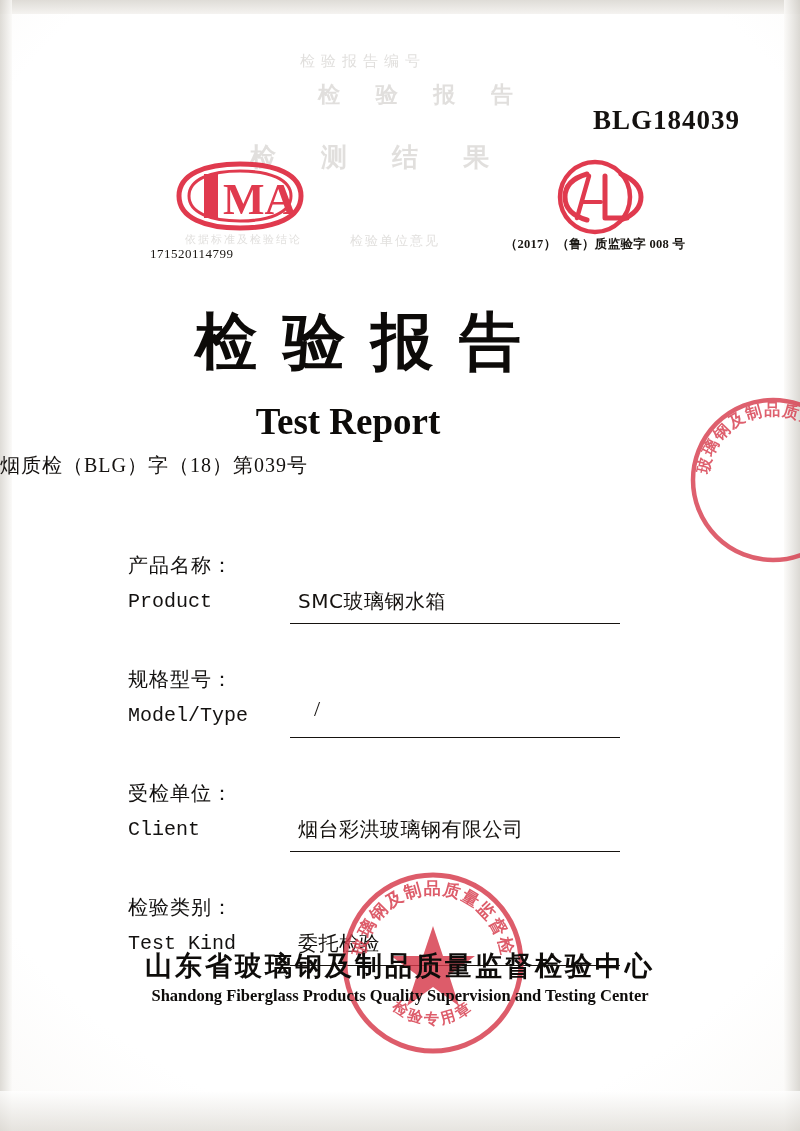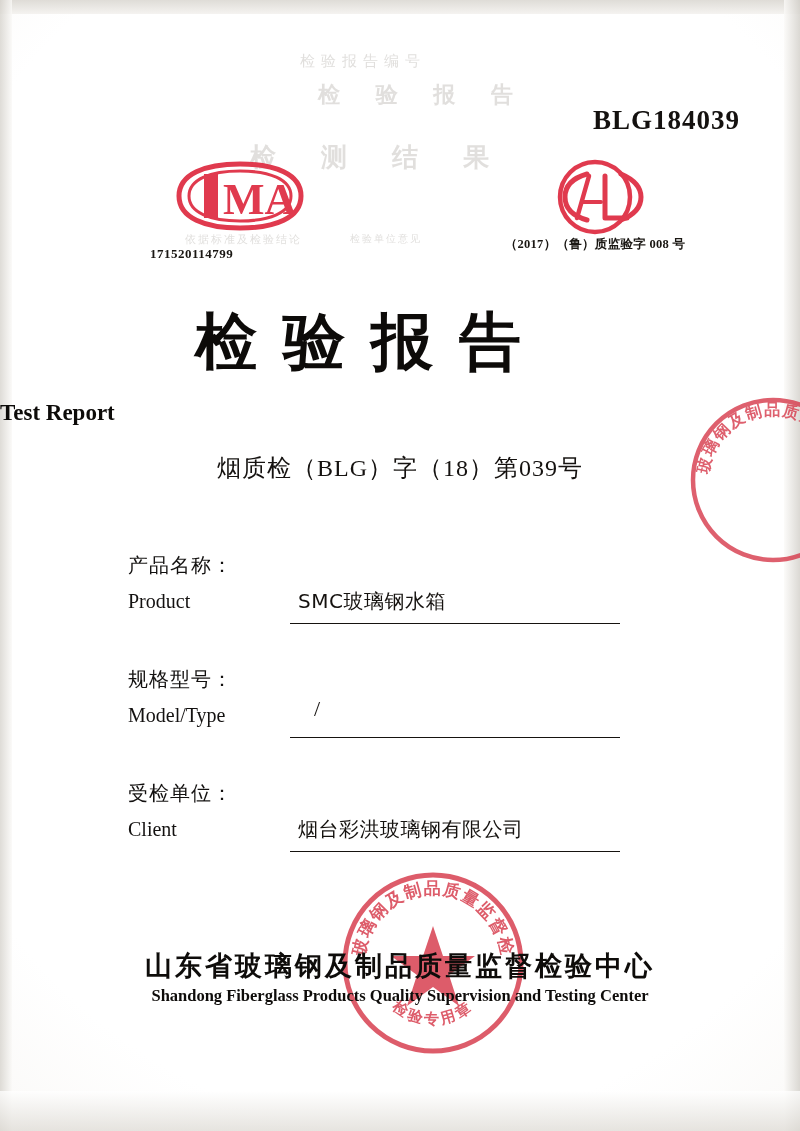--- a/index.html
+++ b/index.html
@@ -59,21 +59,21 @@
     opacity: .55;
     font-family: "DejaVu Sans", sans-serif;
     letter-spacing: 6px;
     user-select: none;
     text-align: right;
   }
   .ghost-1 { left: 300px; top: 52px; font-size: 15px; }
   .ghost-2 { left: 318px; top: 80px; font-size: 22px; letter-spacing: 14px; font-weight: 700; }
   .ghost-3 { left: 250px; top: 140px; font-size: 26px; letter-spacing: 18px; font-weight: 700; }
   .ghost-4 { left: 185px; top: 232px; font-size: 11px; letter-spacing: 2px; }
-  .ghost-5 { left: 350px; top: 232px; font-size: 10px; letter-spacing: 2px; }
+  .ghost-5 { left: 350px; top: 232px; font-size: 13px; letter-spacing: 2px; }
 
   
   .report-no {
     position: absolute;
     right: 60px;
     top: 105px;
     font-size: 27px;
     font-weight: bold;
     letter-spacing: 1px;
     color: #14110f;
@@ -91,21 +91,21 @@
   .cma-mark {
     position: relative;
     width: 138px;
     height: 72px;
     margin: 0 auto;
   }
   .cma-mark svg { display: block; }
   .cma-code {
     margin-top: 14px;
     font-size: 13px;
-    font-weight: bold;
+    font-weight: normal;
     letter-spacing: .5px;
     color: #1a1713;
     font-family: "Liberation Serif", serif;
   }
 
   
   .cal-wrap {
     position: absolute;
     left: 480px;
     top: 158px;
@@ -136,31 +136,32 @@
     font-weight: bold;
     letter-spacing: 26px;
     text-indent: 26px;
     color: #0d0b09;
     font-family: "DejaVu Sans", sans-serif;
   }
   .title-en {
     position: absolute;
     left: 0; top: 400px;
     width: 696px;
-    font-size: 23px;
+    text-align: center;
+    font-size: 37px;
     font-weight: bold;
     color: #0d0b09;
     font-family: "Liberation Serif", serif;
   }
   .title-serial {
     position: absolute;
     left: 0; top: 452px;
     width: 800px;
-    text-align: center;
-    font-size: 24px;
+    text-align: left;
+    font-size: 20px;
     color: #151210;
     font-family: "Liberation Serif", serif;
     letter-spacing: 1px;
   }
 
   
   .fields {
     position: absolute;
     left: 128px;
     top: 520px;
@@ -179,21 +180,21 @@
     color: #131110;
     font-family: "DejaVu Sans", sans-serif;
     letter-spacing: 1px;
   }
   .field-label-en {
     position: absolute;
     left: 0;
     top: 44px;
     font-size: 20px;
     color: #131110;
-    font-family: Liberation Serif, serif;
+    font-family: Liberation Mono, monospace;
   }
   .field-line {
     position: absolute;
     left: 162px;
     top: 77px;
     width: 330px;
     border-bottom: 1.6px solid #16130f;
   }
   .field-value {
     position: absolute;
@@ -326,20 +327,26 @@
       <div class="field-line"></div>
     </div>
 
     <div class="field">
       <div class="field-label-cn">受检单位：</div>
       <div class="field-label-en">Client</div>
       <div class="field-value">烟台彩洪玻璃钢有限公司</div>
       <div class="field-line"></div>
     </div>
 
+    <div class="field">
+      <div class="field-label-cn">检验类别：</div>
+      <div class="field-label-en">Test Kind</div>
+      <div class="field-value">委托检验</div>
+      <div class="field-line"></div>
+    </div>
 
   </div>
 
   <div class="stamp stamp-main">
     <svg width="190" height="190" viewBox="0 0 190 190" xmlns="http://www.w3.org/2000/svg">
       <defs>
         <path id="stamparc" d="M 26,95 A 69,69 0 1 1 164,95"></path>
         <path id="stamparcbot" d="M 34,95 A 61,61 0 0 0 156,95"></path>
       </defs>
       <circle cx="95" cy="95" r="88" fill="none" stroke="#d6394a" stroke-width="5"></circle>

